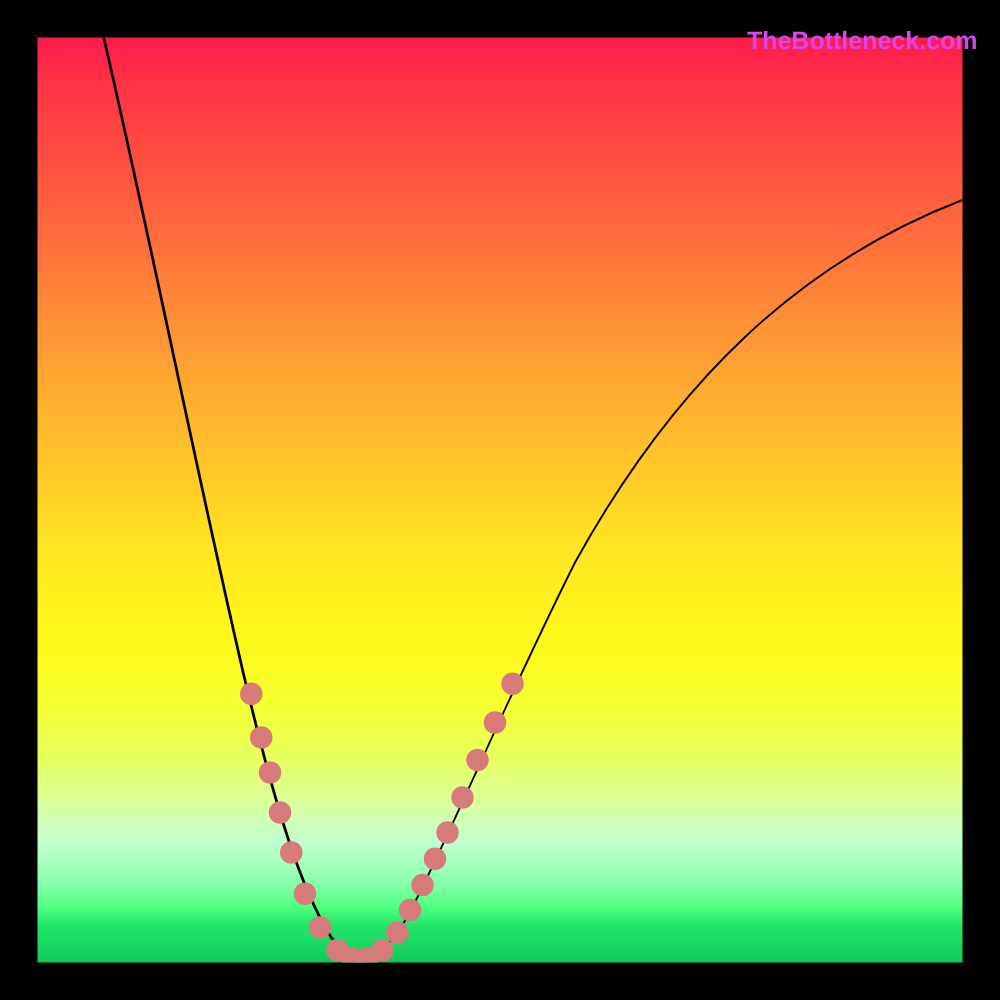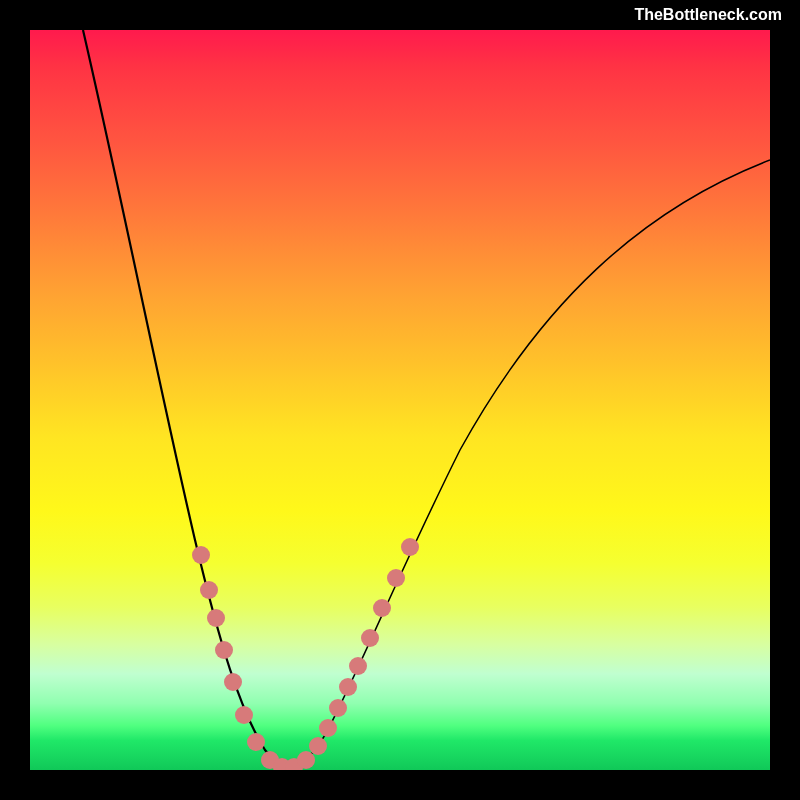--- a/index.html
+++ b/index.html
@@ -9,26 +9,26 @@
     }
     body {
       width: 800px;
       height: 800px;
       background: #000;
       position: relative;
       overflow: hidden;
     }
     .watermark {
       position: absolute;
-      top: 6px;
+      top: 22px;
       right: 18px;
       font-family: Arial, sans-serif;
-      font-size: 16px;
+      font-size: 20px;
       font-weight: bold;
-      color: #ffffff;
+      color: #d946ef;
       z-index: 10;
     }
     .plot-area {
       position: absolute;
       top: 30px;
       left: 30px;
       width: 740px;
       height: 740px;
       background: linear-gradient(to bottom,
         #ff1a4d 0%,

